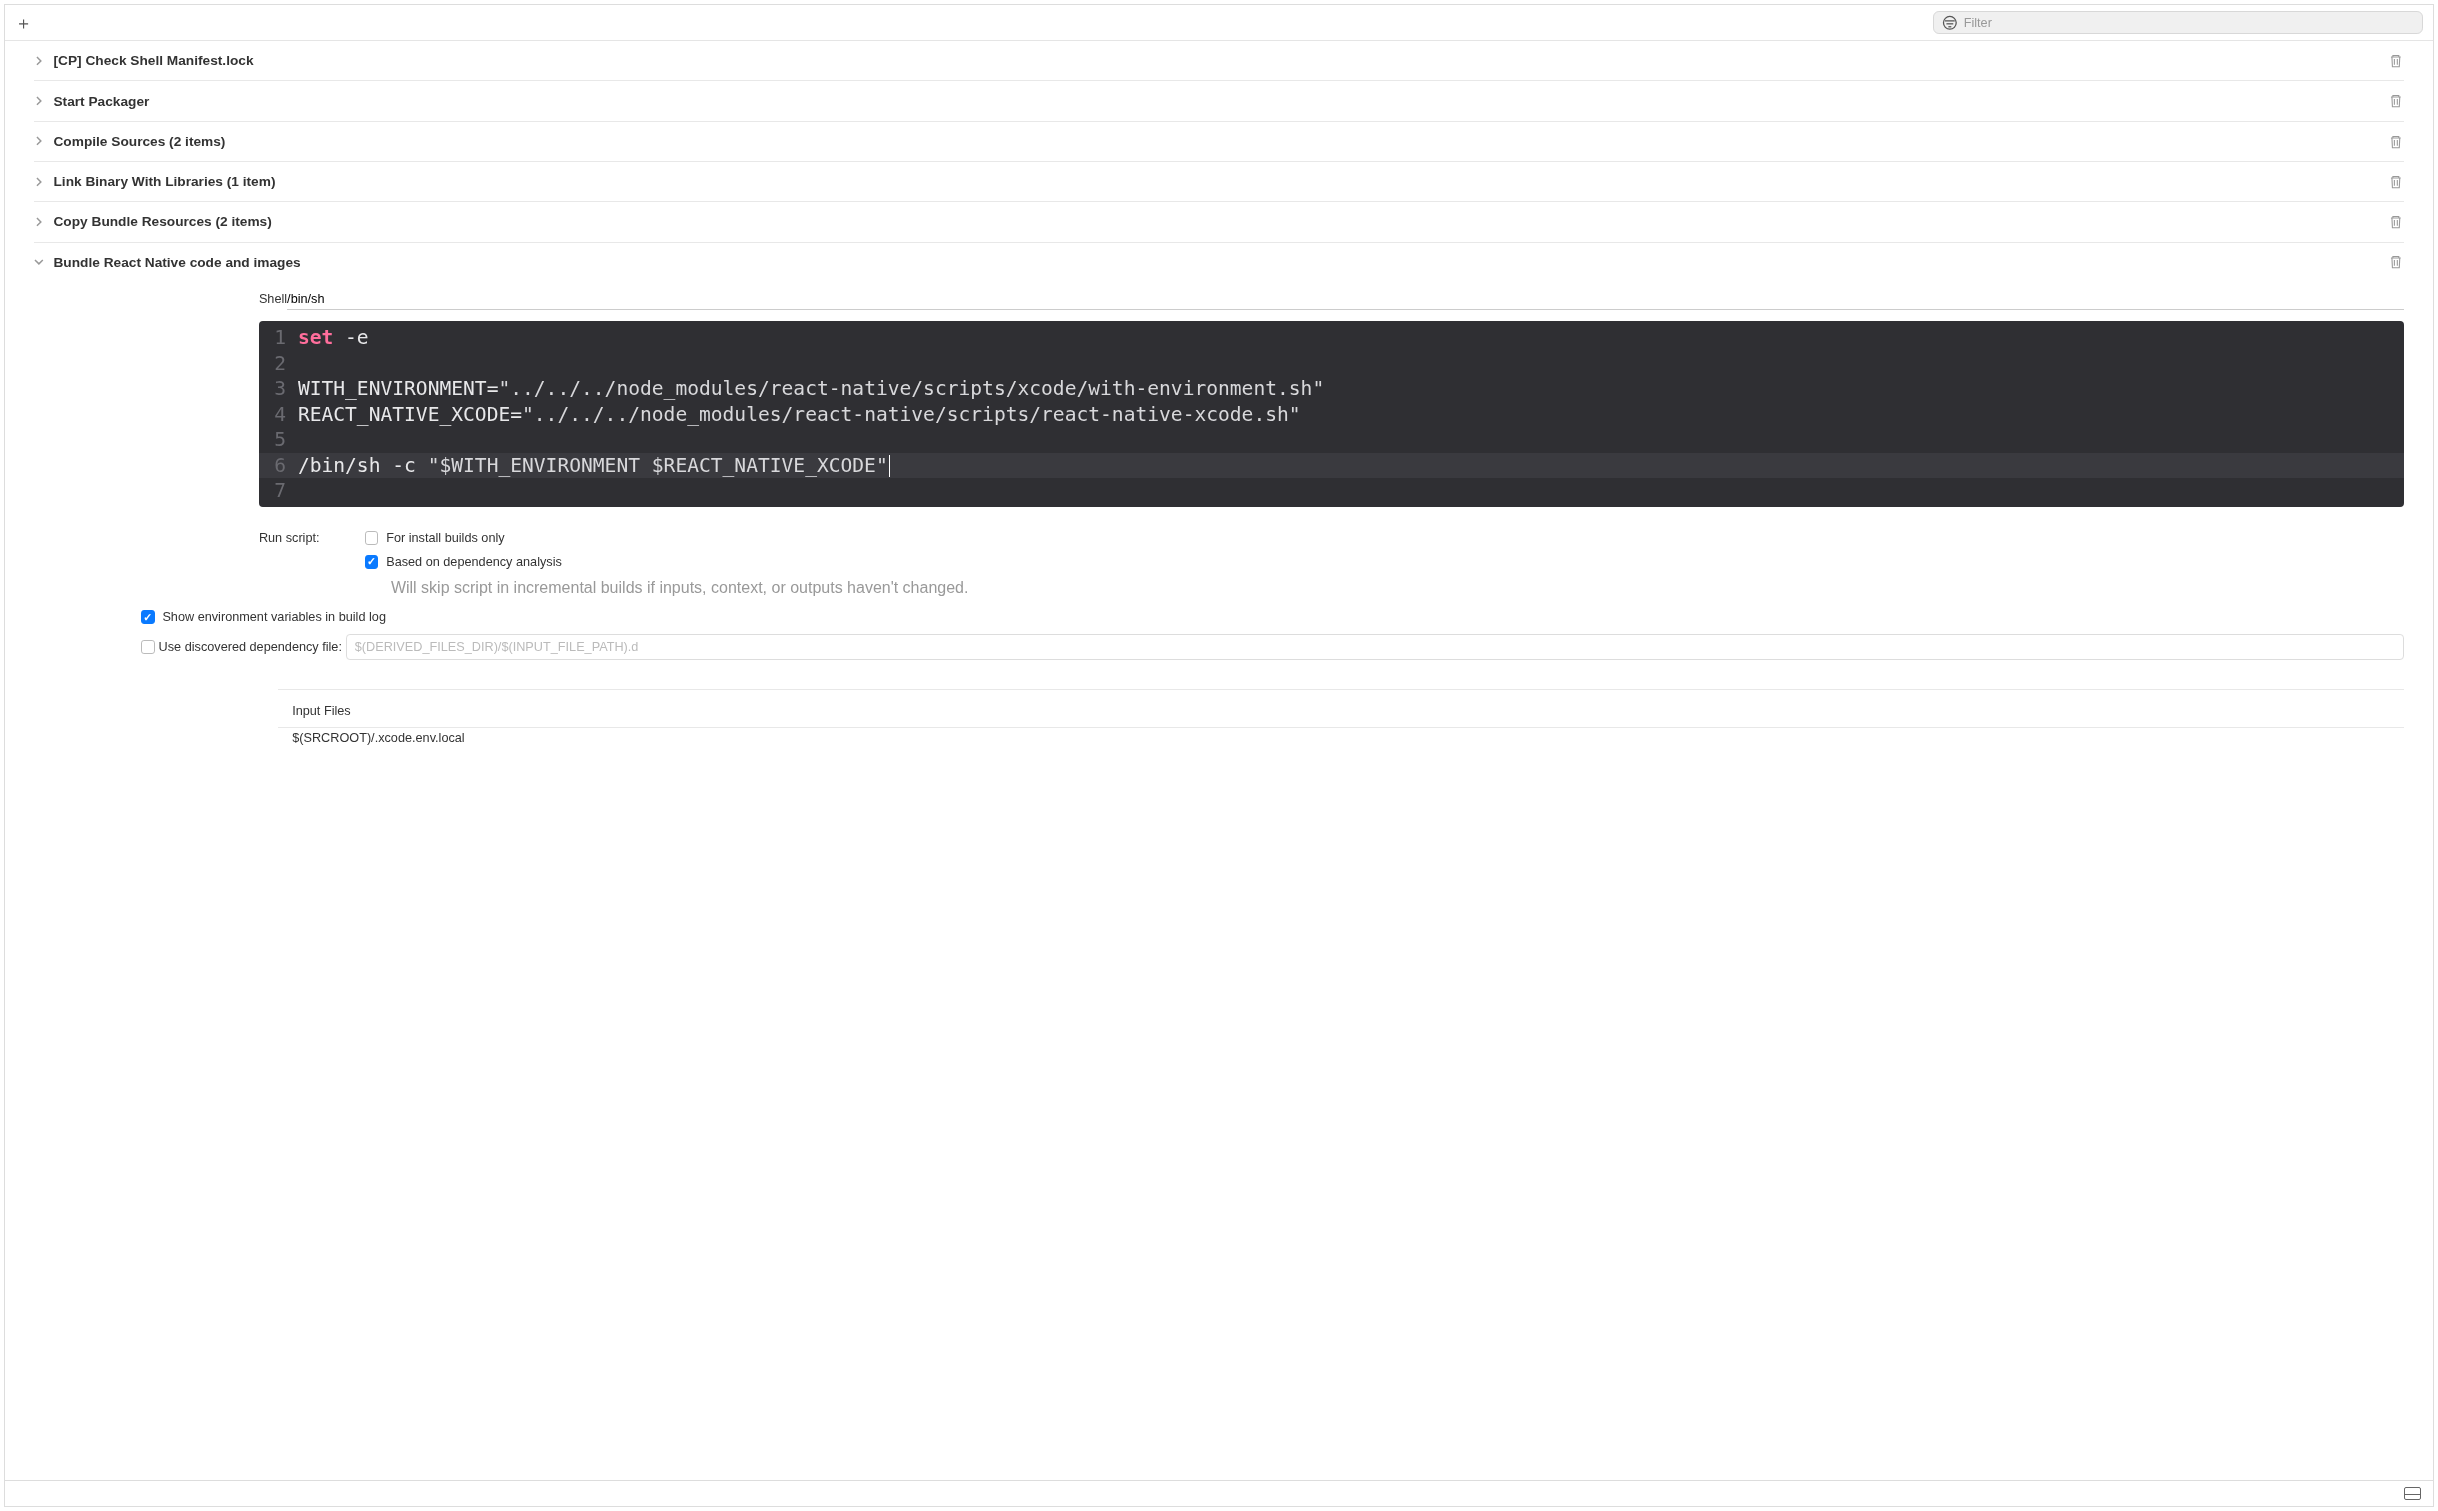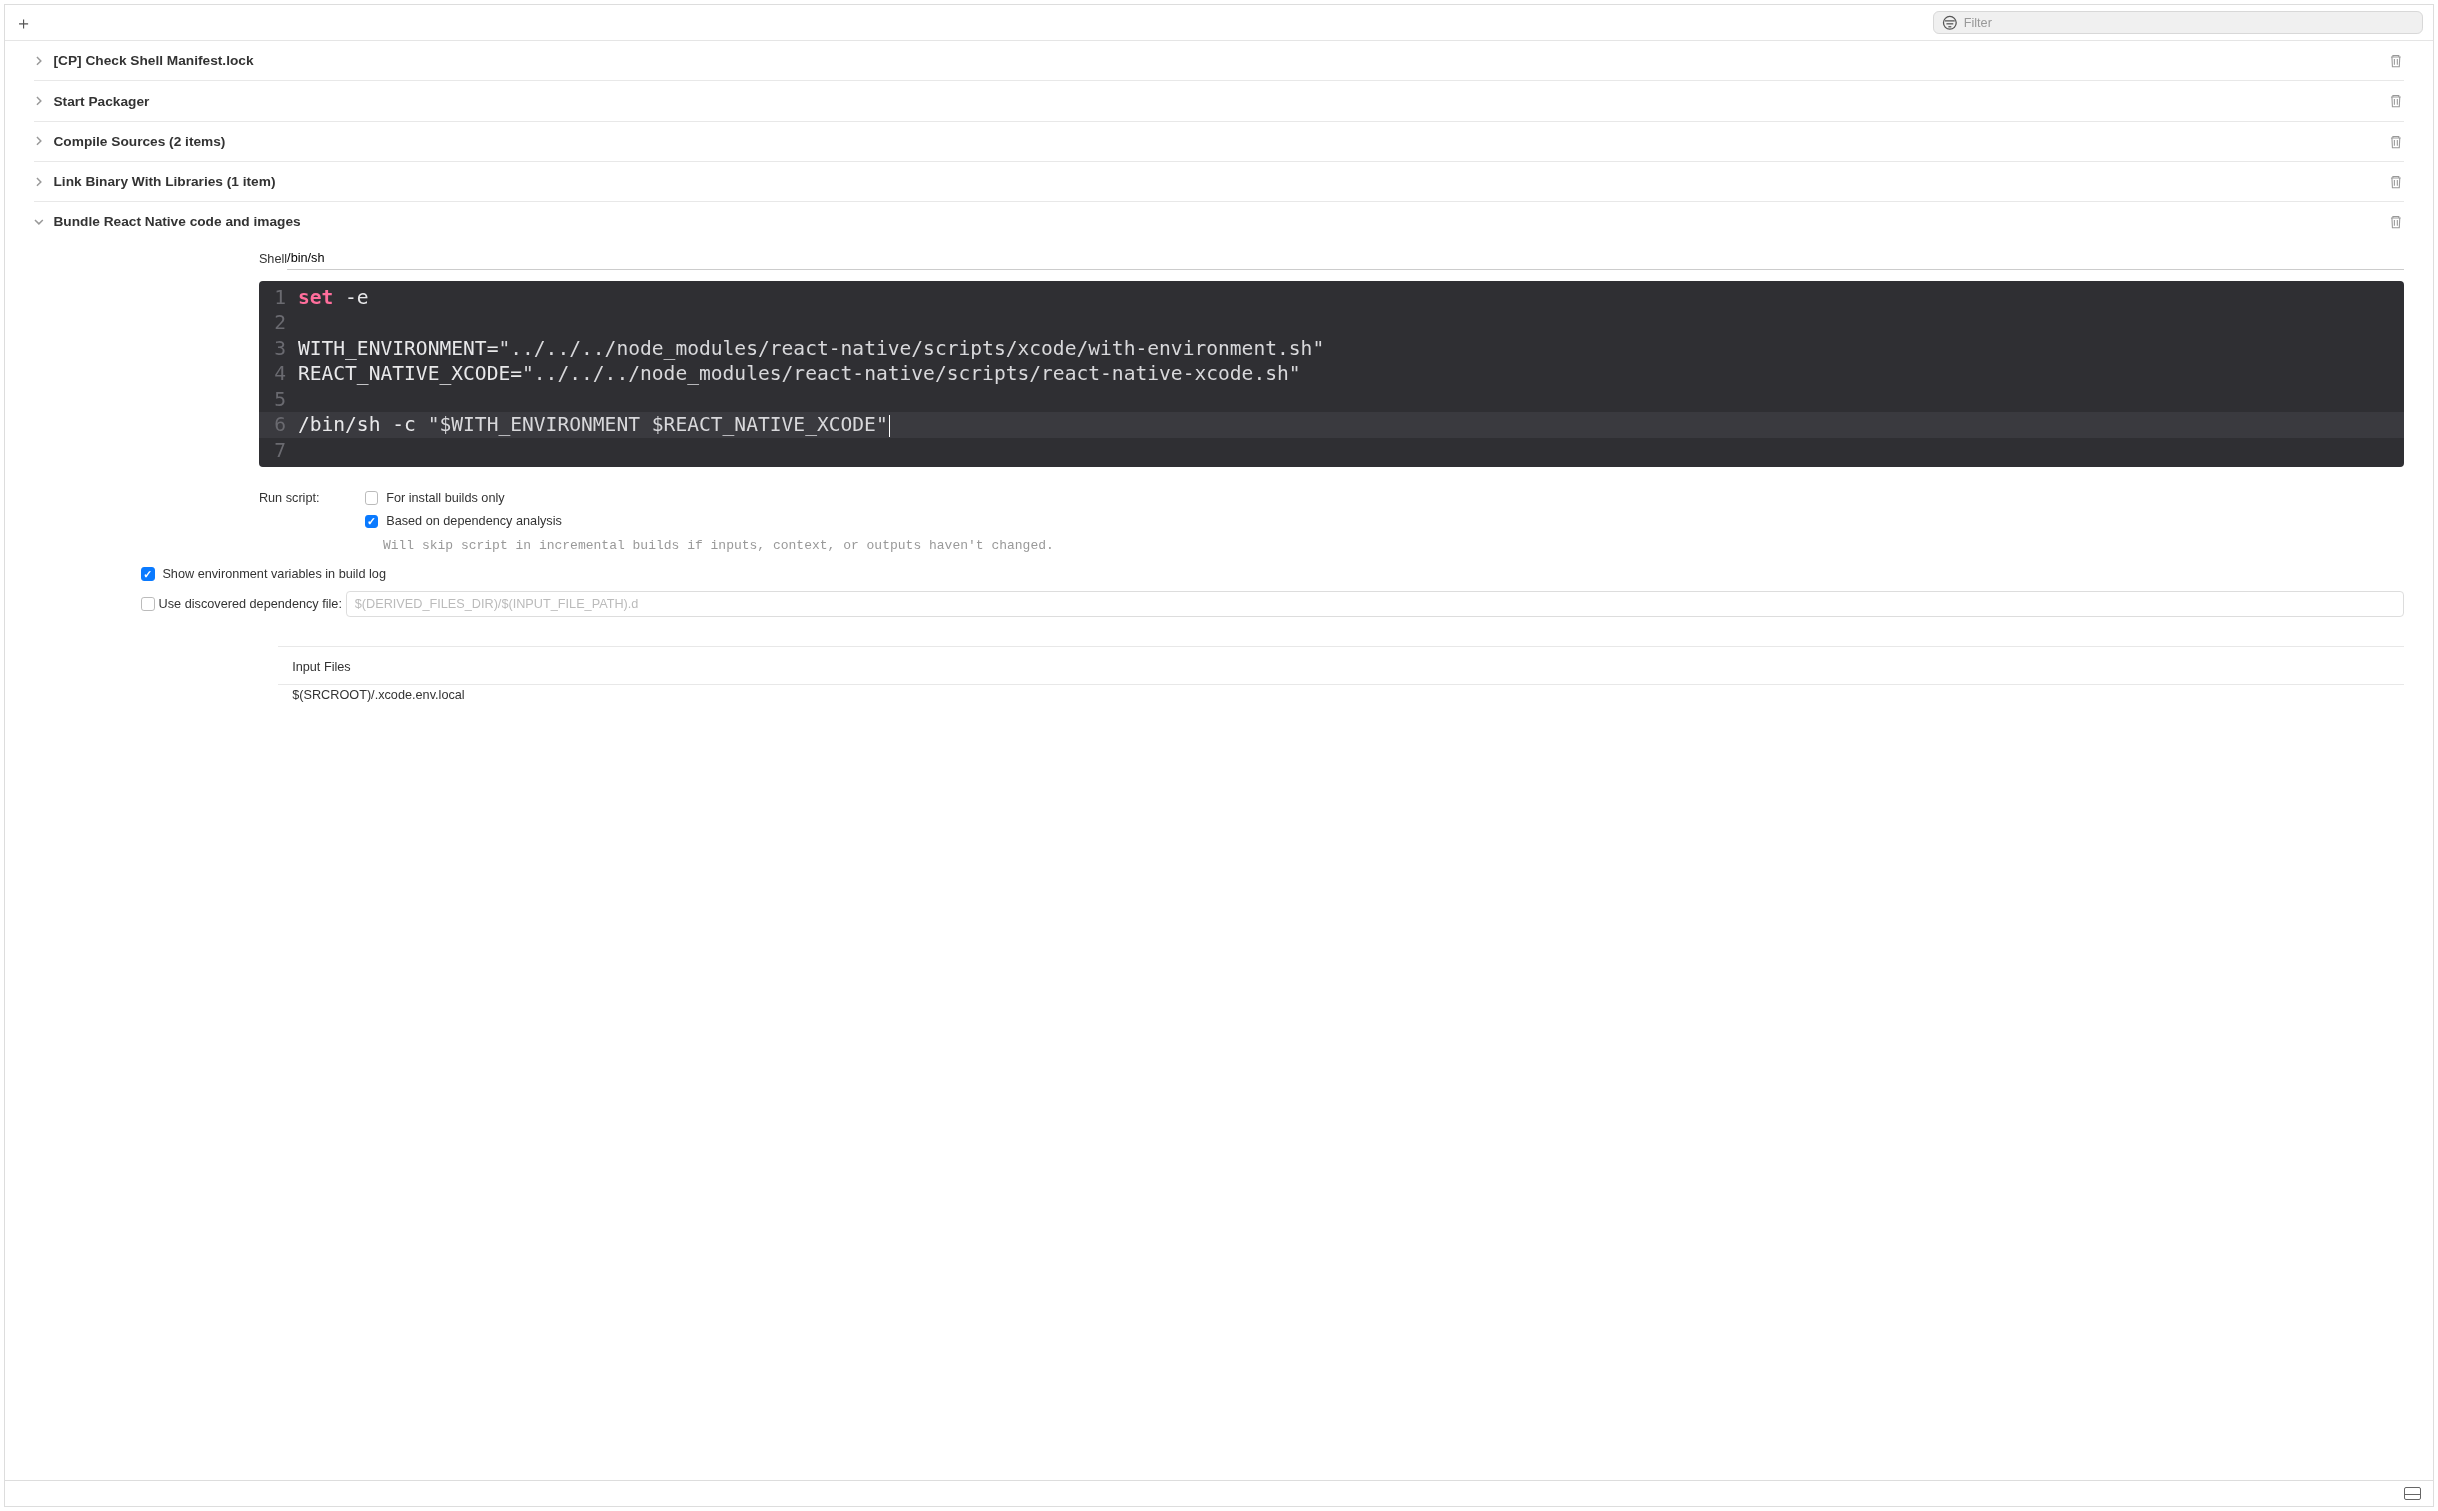--- a/index.html
+++ b/index.html
@@ -191,25 +191,24 @@
       color: #fff;
       font-size: 10.8px;
       font-weight: bold;
       line-height: 1;
     }
     .option-text {
       font-size: 12.7px;
       color: #333;
     }
     .option-hint {
-      font-size: 13px;
+      font-size: 16px;
       color: #999;
-      margin-left: 26px;
+      margin-left: 34px;
       margin-bottom: 13.7px;
-      font-family: Liberation Mono, monospace;
     }
     .indent-block {
       margin-left: -118px;
     }
     .dep-file-row {
       display: flex;
       align-items: center;
       gap: 4px;
       margin-bottom: 29px;
     }
@@ -342,20 +341,35 @@
               </svg>
           </span>
           <span class="phase-title">Link Binary With Libraries (1 item)</span>
         </div>
         <svg class="trash-icon" viewBox="0 0 16 16" fill="none" stroke="#999" stroke-width="1.1">
           <path d="M3 4 L13 4 M5 4 L5 2.5 L11 2.5 L11 4 M4 4 L4.5 14 L11.5 14 L12 4 M6.5 6 L6.5 12 M9.5 6 L9.5 12"></path>
         </svg>
       </div>
     </div>
 
+    <div class="phase">
+      <div class="phase-header">
+        <div class="phase-left">
+          <span class="disclosure">
+            <svg viewBox="0 0 10 10">
+                <path d="M3 1 L7 5 L3 9" fill="none" stroke="#999" stroke-width="1.5"></path>
+              </svg>
+          </span>
+          <span class="phase-title">Copy Bundle Resources (2 items)</span>
+        </div>
+        <svg class="trash-icon" viewBox="0 0 16 16" fill="none" stroke="#999" stroke-width="1.1">
+          <path d="M3 4 L13 4 M5 4 L5 2.5 L11 2.5 L11 4 M4 4 L4.5 14 L11.5 14 L12 4 M6.5 6 L6.5 12 M9.5 6 L9.5 12"></path>
+        </svg>
+      </div>
+    </div>
 
     <div class="phase" style="border-bottom:none">
       <div class="phase-header">
         <div class="phase-left">
           <span class="disclosure">
             <svg viewBox="0 0 10 10">
                 <path d="M1 3 L5 7 L9 3" fill="none" stroke="#999" stroke-width="1.5"></path>
               </svg>
           </span>
           <span class="phase-title">Bundle React Native code and images</span>

